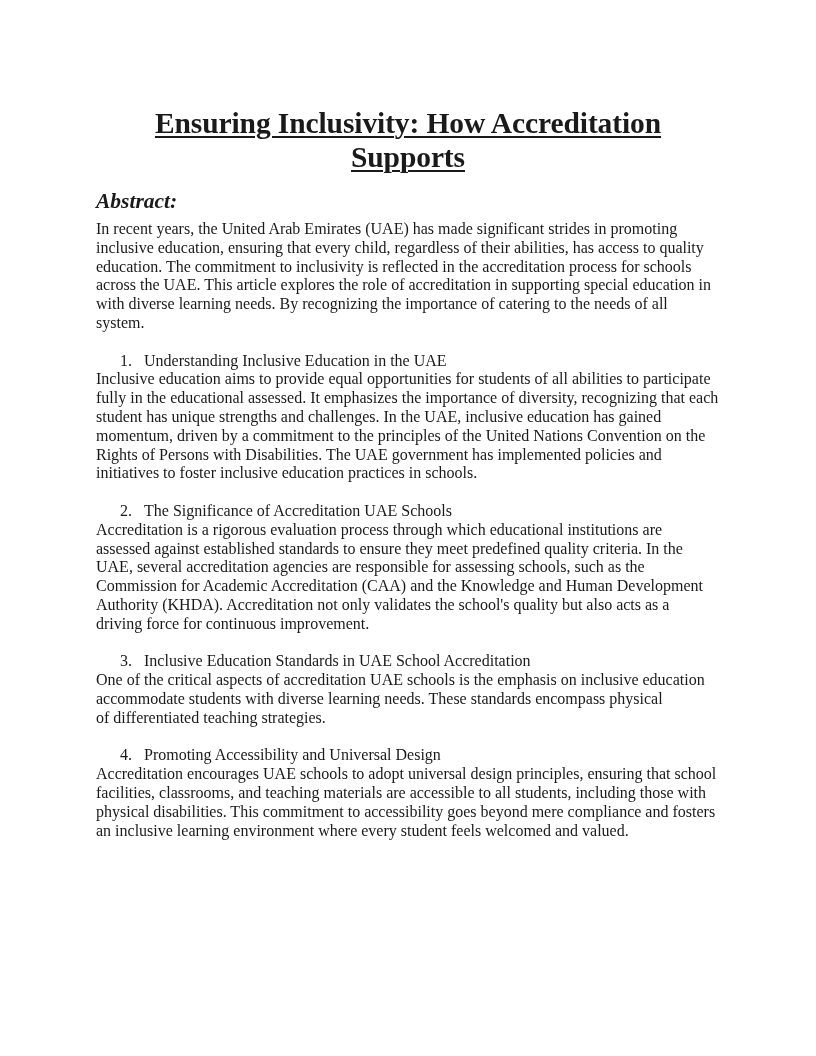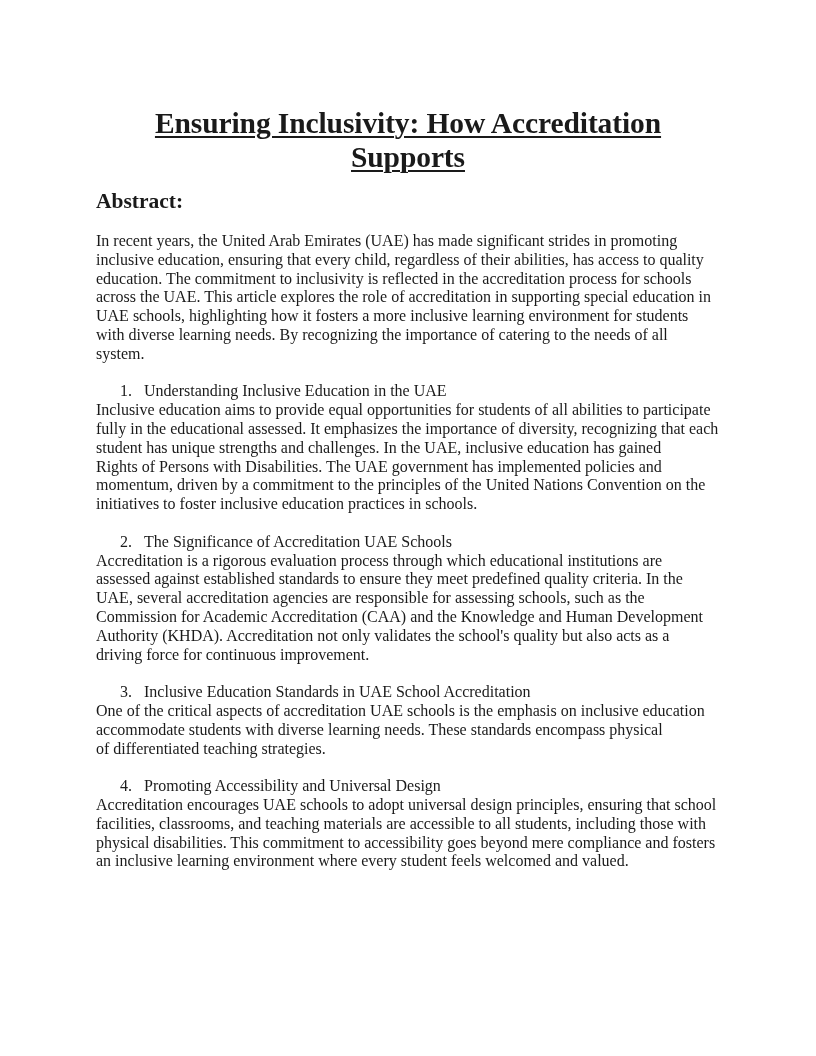--- a/index.html
+++ b/index.html
@@ -2,59 +2,58 @@
 <html><head>
   <meta charset="utf-8">
   <style>
     html, body { margin: 0; padding: 0; background: #ffffff; }
     body { width: 816px; height: 1056px; position: relative; overflow: hidden;
       font-family: "Liberation Serif", "DejaVu Serif", serif; color: #1a1a1a; }
     .page { position: absolute; left: 96px; top: 96px; width: 624px; }
     .title { text-align: center; font-weight: bold; font-size: 29.5px; line-height: 34px;
       text-decoration: underline; text-decoration-thickness: 2px; text-underline-offset: 3px;
       margin: 10px; letter-spacing: -0.1px; }
-    .abstract-heading { font-weight: bold; font-size: 21.5px; line-height: 26px; margin: 14px 0 0 0; }
+    .abstract-heading { font-weight: bold; font-size: 21.5px; line-height: 26px; margin: 14px 0 0 0; font-style: italic; }
     .para { font-size: 16px; line-height: 18.8px; margin: 0; }
     .para .ln { display: block; white-space: nowrap; }
-    .abstract-body { margin-top: 18px; }
+    .abstract-body { margin-top: 6px; }
     .section { margin-top: 18.8px; }
     .section-heading { font-size: 16px; line-height: 18.8px; display: flex; padding-left: 24px; }
     .section-heading .num { width: 24px; }
   </style>
 </head>
 <body>
 
 <div class="page">
   <h1 class="title">
     <span>Ensuring Inclusivity: How Accreditation Supports</span><br>
   </h1>
 
   <h2 class="abstract-heading">Abstract:</h2>
 
   <p class="para abstract-body">
     <span class="ln">In recent years, the United Arab Emirates (UAE) has made significant strides in promoting</span>
     <span class="ln">inclusive education, ensuring that every child, regardless of their abilities, has access to quality</span>
     <span class="ln">education. The commitment to inclusivity is reflected in the accreditation process for schools</span>
     <span class="ln">across the UAE. This article explores the role of accreditation in supporting special education in</span>
-    <span class="ln">UAE schools, highlighting how it fosters a more inclusive learning environment for students</span>
     <span class="ln">with diverse learning needs. By recognizing the importance of catering to the needs of all</span>
     <span class="ln">system.</span>
   </p>
 
   <div class="section">
     <div class="section-heading">
       <span class="num">1.</span>
       <span>Understanding Inclusive Education in the UAE</span>
     </div>
     <p class="para">
       <span class="ln">Inclusive education aims to provide equal opportunities for students of all abilities to participate</span>
       <span class="ln">fully in the educational assessed. It emphasizes the importance of diversity, recognizing that each</span>
       <span class="ln">student has unique strengths and challenges. In the UAE, inclusive education has gained</span>
+      <span class="ln">momentum, driven by a commitment to the principles of the United Nations Convention on the</span>
       <span class="ln">Rights of Persons with Disabilities. The UAE government has implemented policies and</span>
-      <span class="ln">momentum, driven by a commitment to the principles of the United Nations Convention on the</span>
       <span class="ln">initiatives to foster inclusive education practices in schools.</span>
     </p>
   </div>
 
   <div class="section">
     <div class="section-heading">
       <span class="num">2.</span>
       <span>The Significance of Accreditation UAE Schools</span>
     </div>
     <p class="para">

